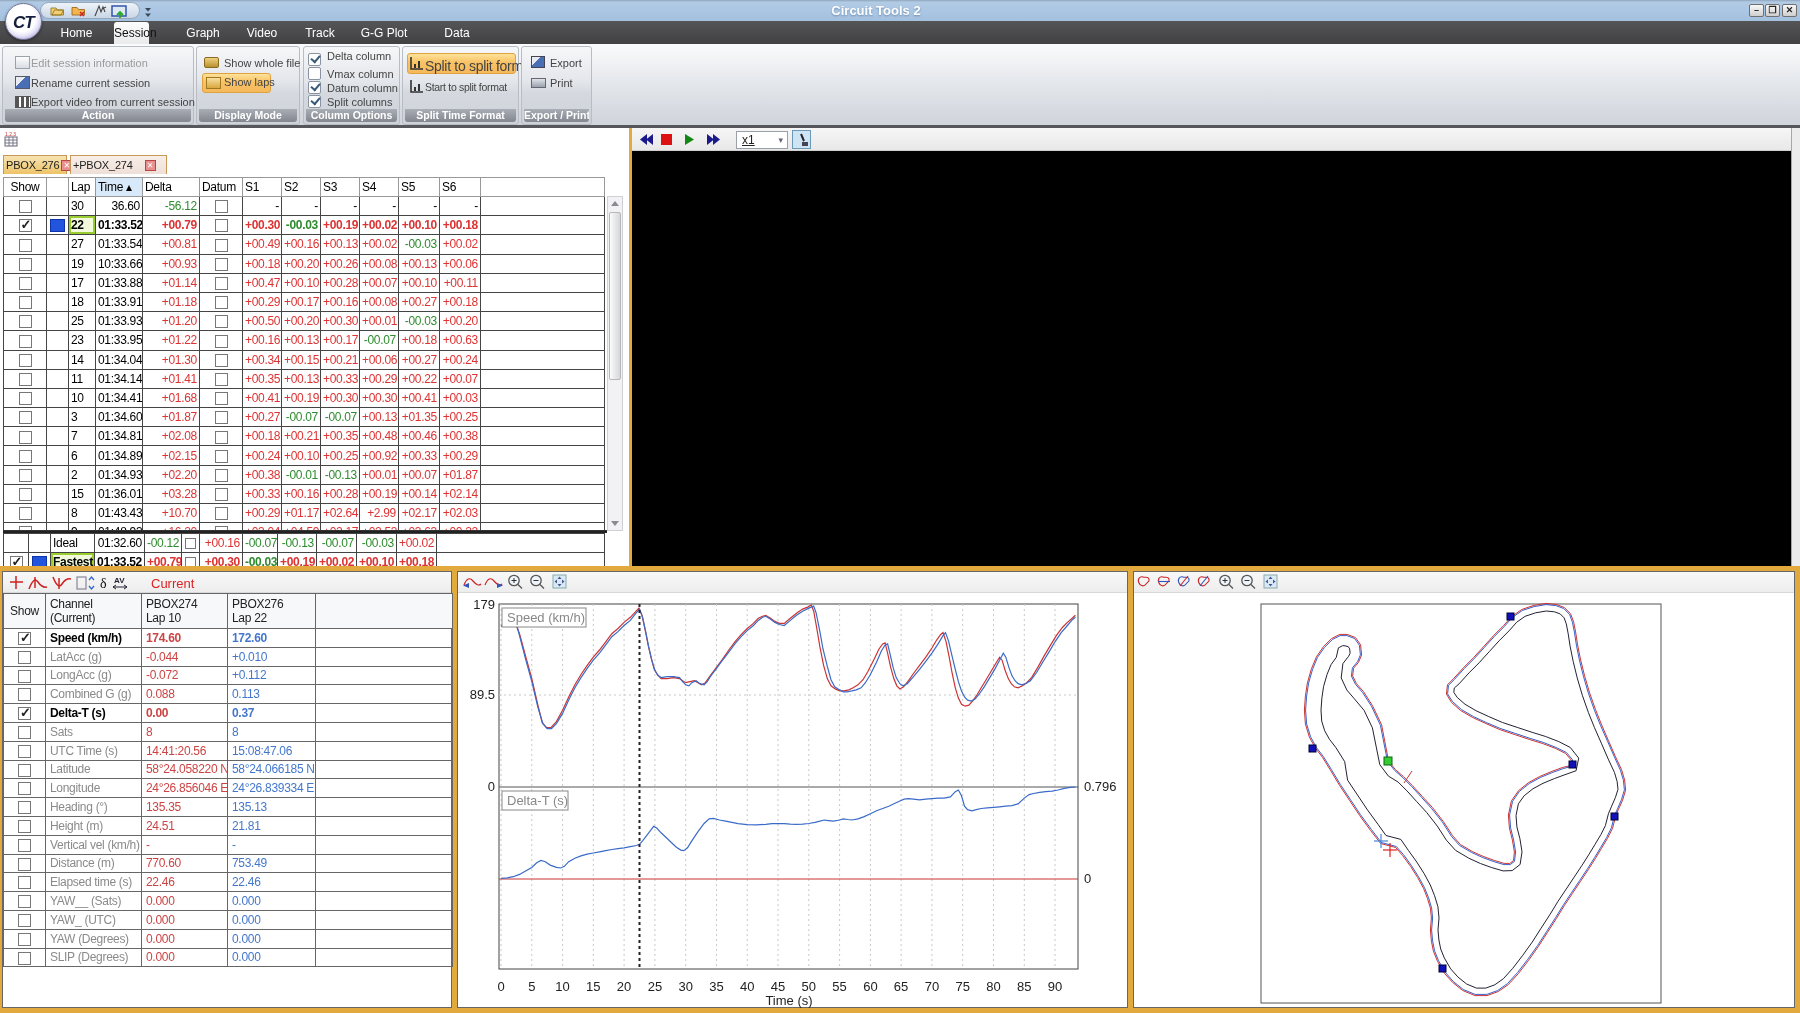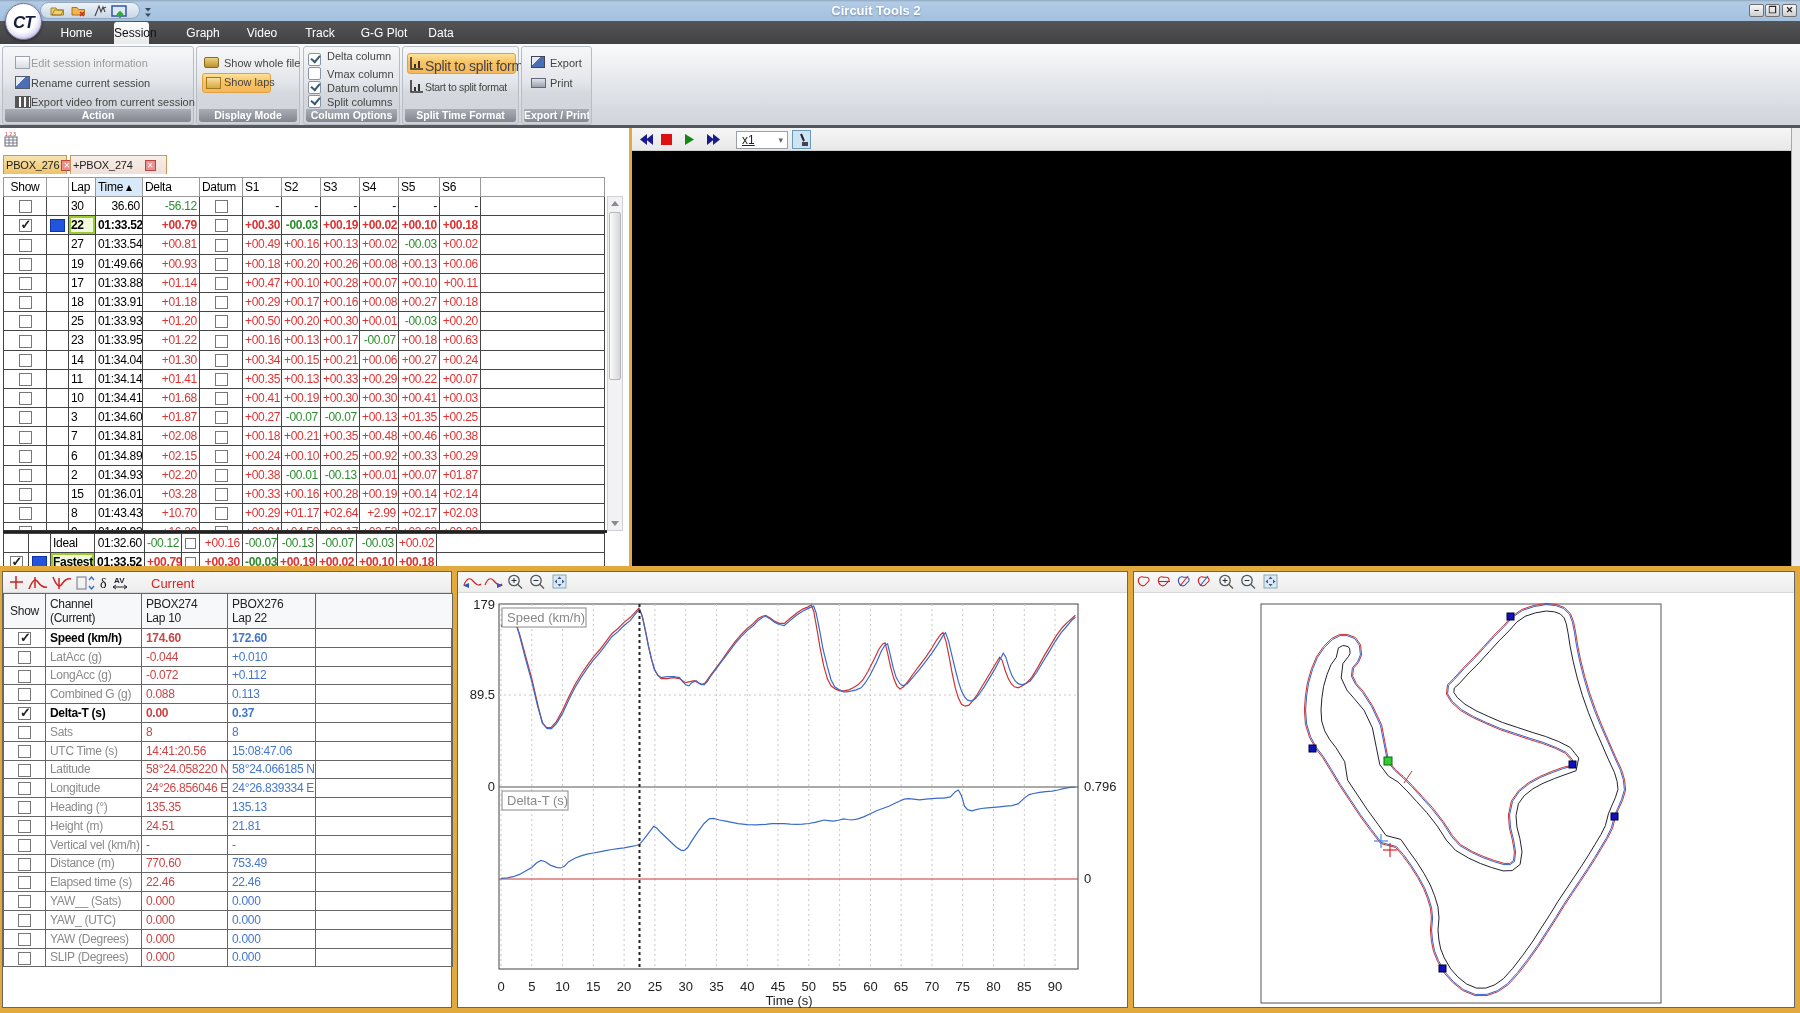--- a/index.html
+++ b/index.html
@@ -79,21 +79,21 @@
     <span>CT</span>
   </div>
 
 <div class="abs" id="tabstrip"></div>
 <div class="abs rtab" style="left:54px;width:45px;">Home</div>
 <div class="abs rtab active" style="left:114px;width:35px;">Session</div>
 <div class="abs rtab" style="left:180px;width:46px;">Graph</div>
 <div class="abs rtab" style="left:239px;width:46px;">Video</div>
 <div class="abs rtab" style="left:297px;width:46px;">Track</div>
 <div class="abs rtab" style="left:355px;width:58px;">G-G Plot</div>
-<div class="abs rtab" style="left:420px;width:42px;">Data</div>
+<div class="abs rtab" style="left:436px;width:42px;">Data</div>
 
 <div class="abs" id="ribbon"></div>
 
 <div class="abs rgroup" style="left:2px;width:192px;">
   <div class="ritem dis" style="left:28px;top:10px;">Edit session information</div>
   <div class="ritem" style="left:28px;top:30px;">Rename current session</div>
   <div class="ritem" style="left:28px;top:49px;">Export video from current session</div>
   <div style="position:absolute;left:12px;top:9px;width:15px;height:13px;background:linear-gradient(#fdfdfd,#d8dde4);border:1px solid #9aa2ae;"></div>
   <div style="position:absolute;left:12px;top:29px;width:15px;height:13px;background:linear-gradient(135deg,#e8ecf2 40%,#4a6fb5 40%);border:1px solid #55596a;"></div>
   <div style="position:absolute;left:12px;top:49px;width:16px;height:12px;background:repeating-linear-gradient(90deg,#555 0 3px,#fff 3px 5px);border:1px solid #555;"></div>
@@ -233,21 +233,21 @@
           <td class="ra red">+00.13</td>
           <td class="ra red">+00.02</td>
           <td class="ra grn">-00.03</td>
           <td class="ra red">+00.02</td>
           <td></td>
         </tr>
 <tr>
           <td class="tc"><span class="cb"></span></td>
           <td></td>
           <td>19</td>
-          <td class="ra">01:49.66</td>
+          <td class="ra">10:33.66</td>
           <td class="ra red">+00.93</td>
           <td class="tc"><span class="cb"></span></td>
           <td class="ra red">+00.18</td>
           <td class="ra red">+00.20</td>
           <td class="ra red">+00.26</td>
           <td class="ra red">+00.08</td>
           <td class="ra red">+00.13</td>
           <td class="ra red">+00.06</td>
           <td></td>
         </tr>

